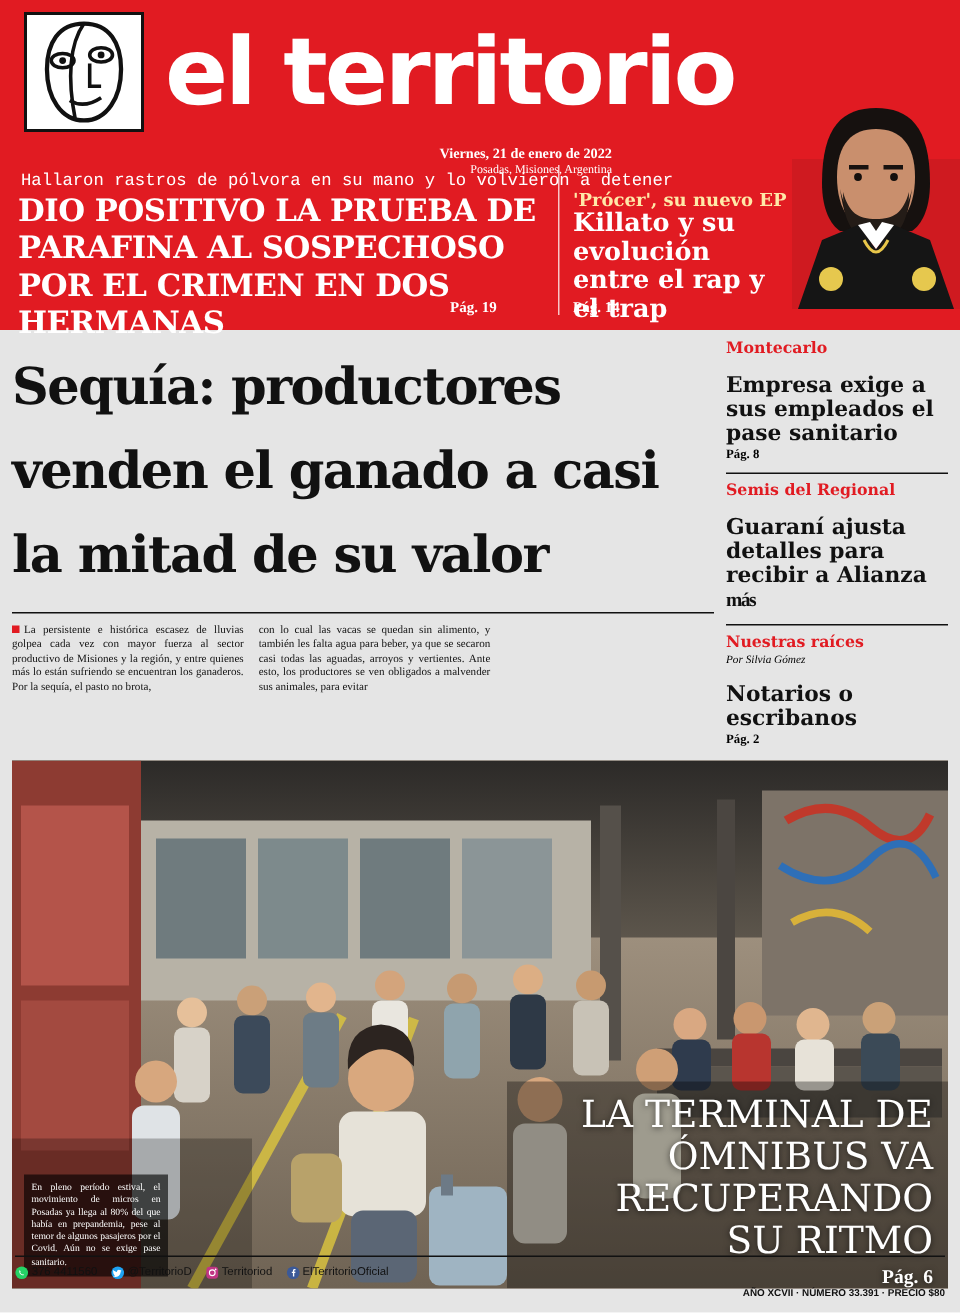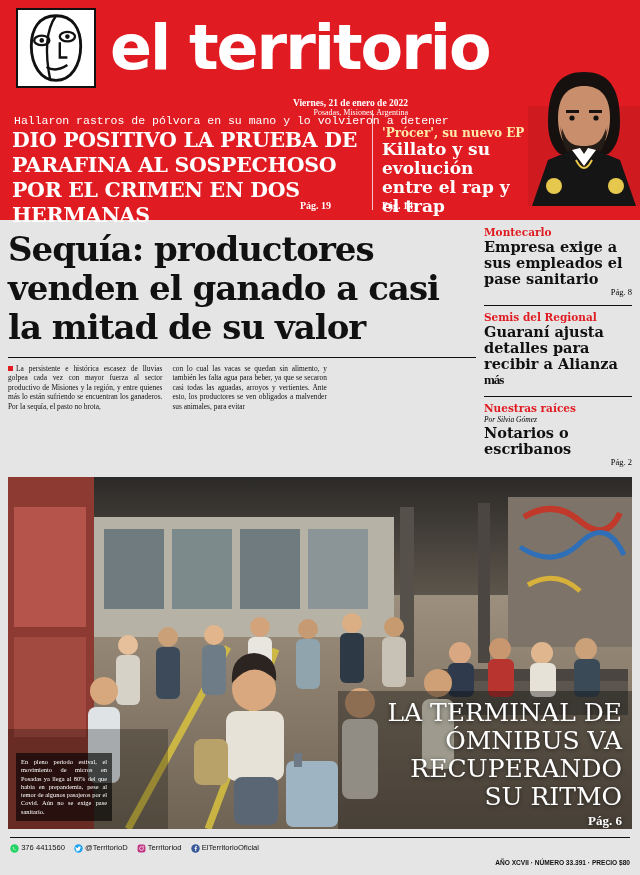--- a/index.html
+++ b/index.html
@@ -121,21 +121,21 @@
   
   .body-wrap { position: relative; padding: 0 8px; }
   .cols { display: flex; gap: 8px; padding-top: 6px; }
   .col-main { width: 468px; }
   .col-side { width: 148px; }
 
   .main-head {
     font-family: "DejaVu Serif", serif;
     font-weight: bold;
     font-size: 34px;
-    line-height: 39px;
+    line-height: 56px;
     letter-spacing: -1px;
     color: #111;
     padding-top: 4px;
   }
   .rule-thin { border-top: 1px solid #111; margin: 10px 0 6px; }
 
   .lede {
     display: flex; gap: 10px;
     font-size: 7.4px;
     line-height: 9.4px;
@@ -148,23 +148,23 @@
 
   
   .side-item { padding-bottom: 4px; }
   .side-kicker {
     color: #e11b22; font-weight: bold; font-size: 10.5px;
     font-family: "DejaVu Serif", serif;
   }
   .side-head {
     font-family: "DejaVu Serif", serif;
     font-weight: bold; font-size: 14.5px; line-height: 16px; color: #111;
-    margin-top: 1px;
-  }
-  .side-page { text-align: right; font-size: 8.5px; font-weight: normal; }
+    margin-top: 11px;
+  }
+  .side-page { text-align: left; font-size: 8.5px; font-weight: bold; }
   .side-rule { border-top: 1px solid #111; margin: 4px 0 5px; }
   .side-by { font-size: 7.5px; font-style: italic; margin-top: 1px; }
   .mas-logo {
     font-family: Liberation Serif, serif;
     font-weight: bold; font-size: 13px; color: #111; letter-spacing: -1px;
   }
 
   
   .photo-wrap {
     position: relative;

